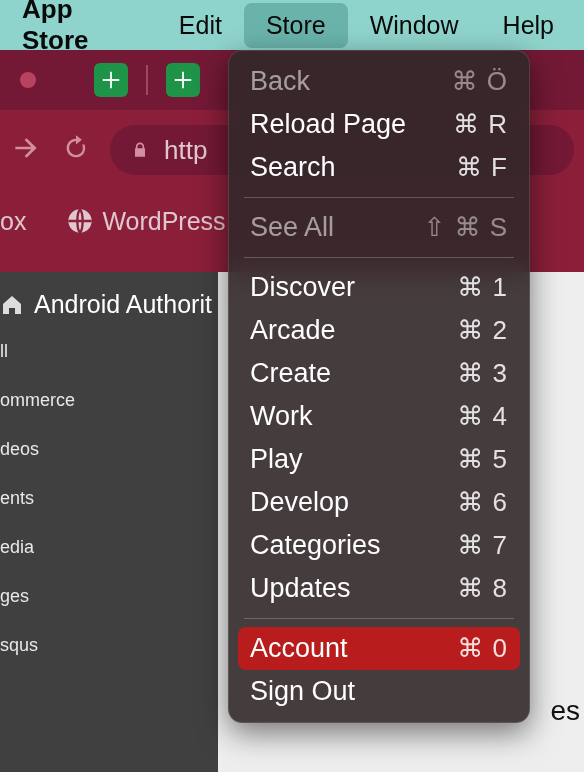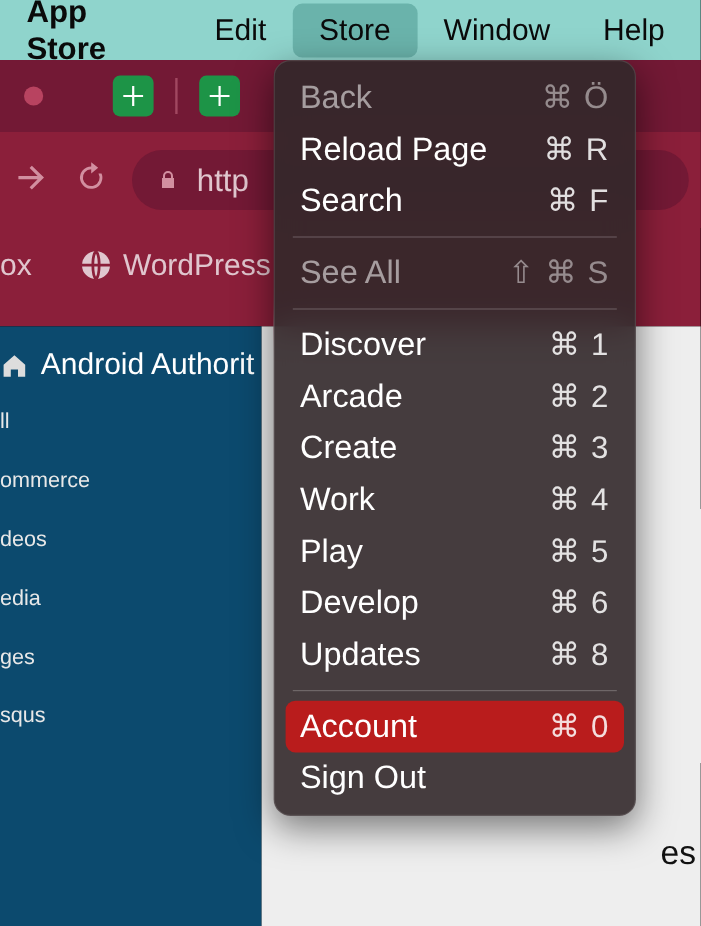--- a/index.html
+++ b/index.html
@@ -121,21 +121,21 @@
       width: 28px; height: 28px;
       margin-left: 22px;
     }
     .page-area {
       position: relative;
       height: 500px;
       display: flex;
     }
     .sidebar {
       width: 218px;
-      background: #0c4a6e;
+      background: #404040;
       color: #ddd;
       padding: 14px 0;
     }
     .sidebar-title {
       display: flex;
       align-items: center;
       gap: 10px;
       padding: 4px 6px 8px 0;
       color: #fff;
       font-size: 25px;
@@ -257,20 +257,21 @@
   <div class="sidebar">
     <div class="sidebar-title">
       <svg viewBox="0 0 24 24">
           <path d="M3 11l9-8 9 8v10h-6v-6H9v6H3z" fill="#ddd"></path>
         </svg>
       <span>Android Authorit</span>
     </div>
     <div class="sidebar-item">ll</div>
     <div class="sidebar-item">ommerce</div>
     <div class="sidebar-item">deos</div>
+    <div class="sidebar-item">ents</div>
     <div class="sidebar-item">edia</div>
     <div class="sidebar-item">ges</div>
     <div class="sidebar-item">squs</div>
   </div>
   <div class="content-area">
     <span class="content-bottom-text">es</span>
   </div>
 </div>
 
 <div class="dropdown">
@@ -310,20 +311,24 @@
   </div>
   <div class="menu-item enabled">
     <span>Play</span>
     <span class="menu-shortcut">⌘ 5</span>
   </div>
   <div class="menu-item enabled">
     <span>Develop</span>
     <span class="menu-shortcut">⌘ 6</span>
   </div>
   <div class="menu-item enabled">
+    <span>Categories</span>
+    <span class="menu-shortcut">⌘ 7</span>
+  </div>
+  <div class="menu-item enabled">
     <span>Updates</span>
     <span class="menu-shortcut">⌘ 8</span>
   </div>
   <div class="menu-sep"></div>
   <div class="menu-item enabled highlight">
     <span>Account</span>
     <span class="menu-shortcut">⌘ 0</span>
   </div>
   <div class="menu-item enabled">
     <span>Sign Out</span>

